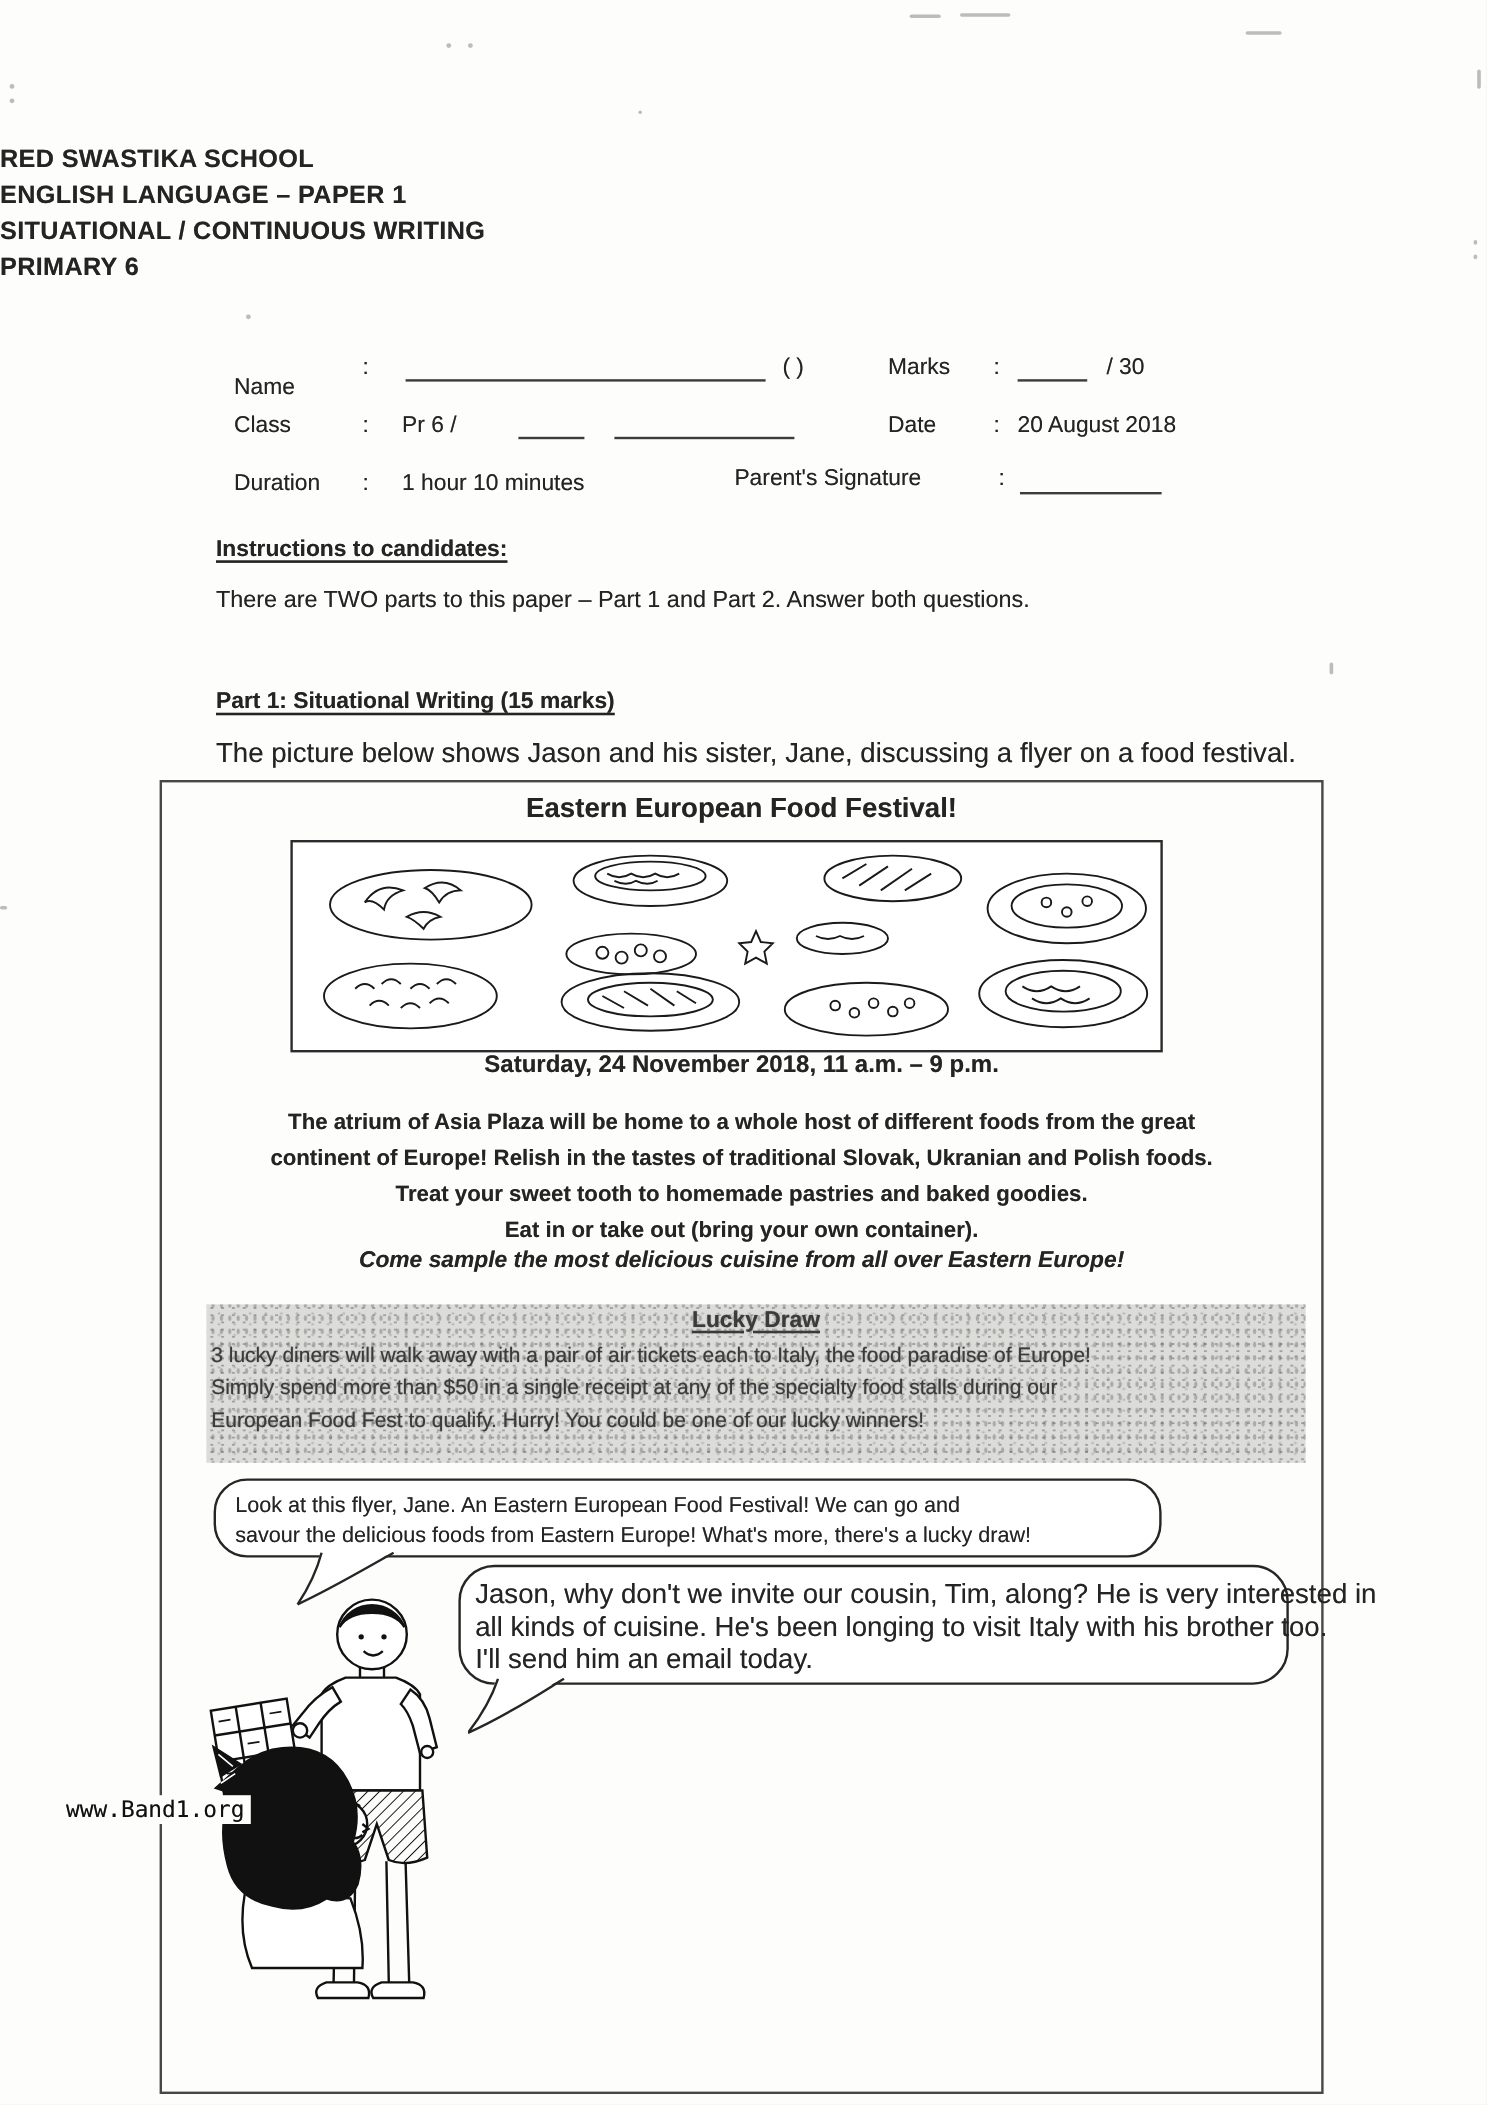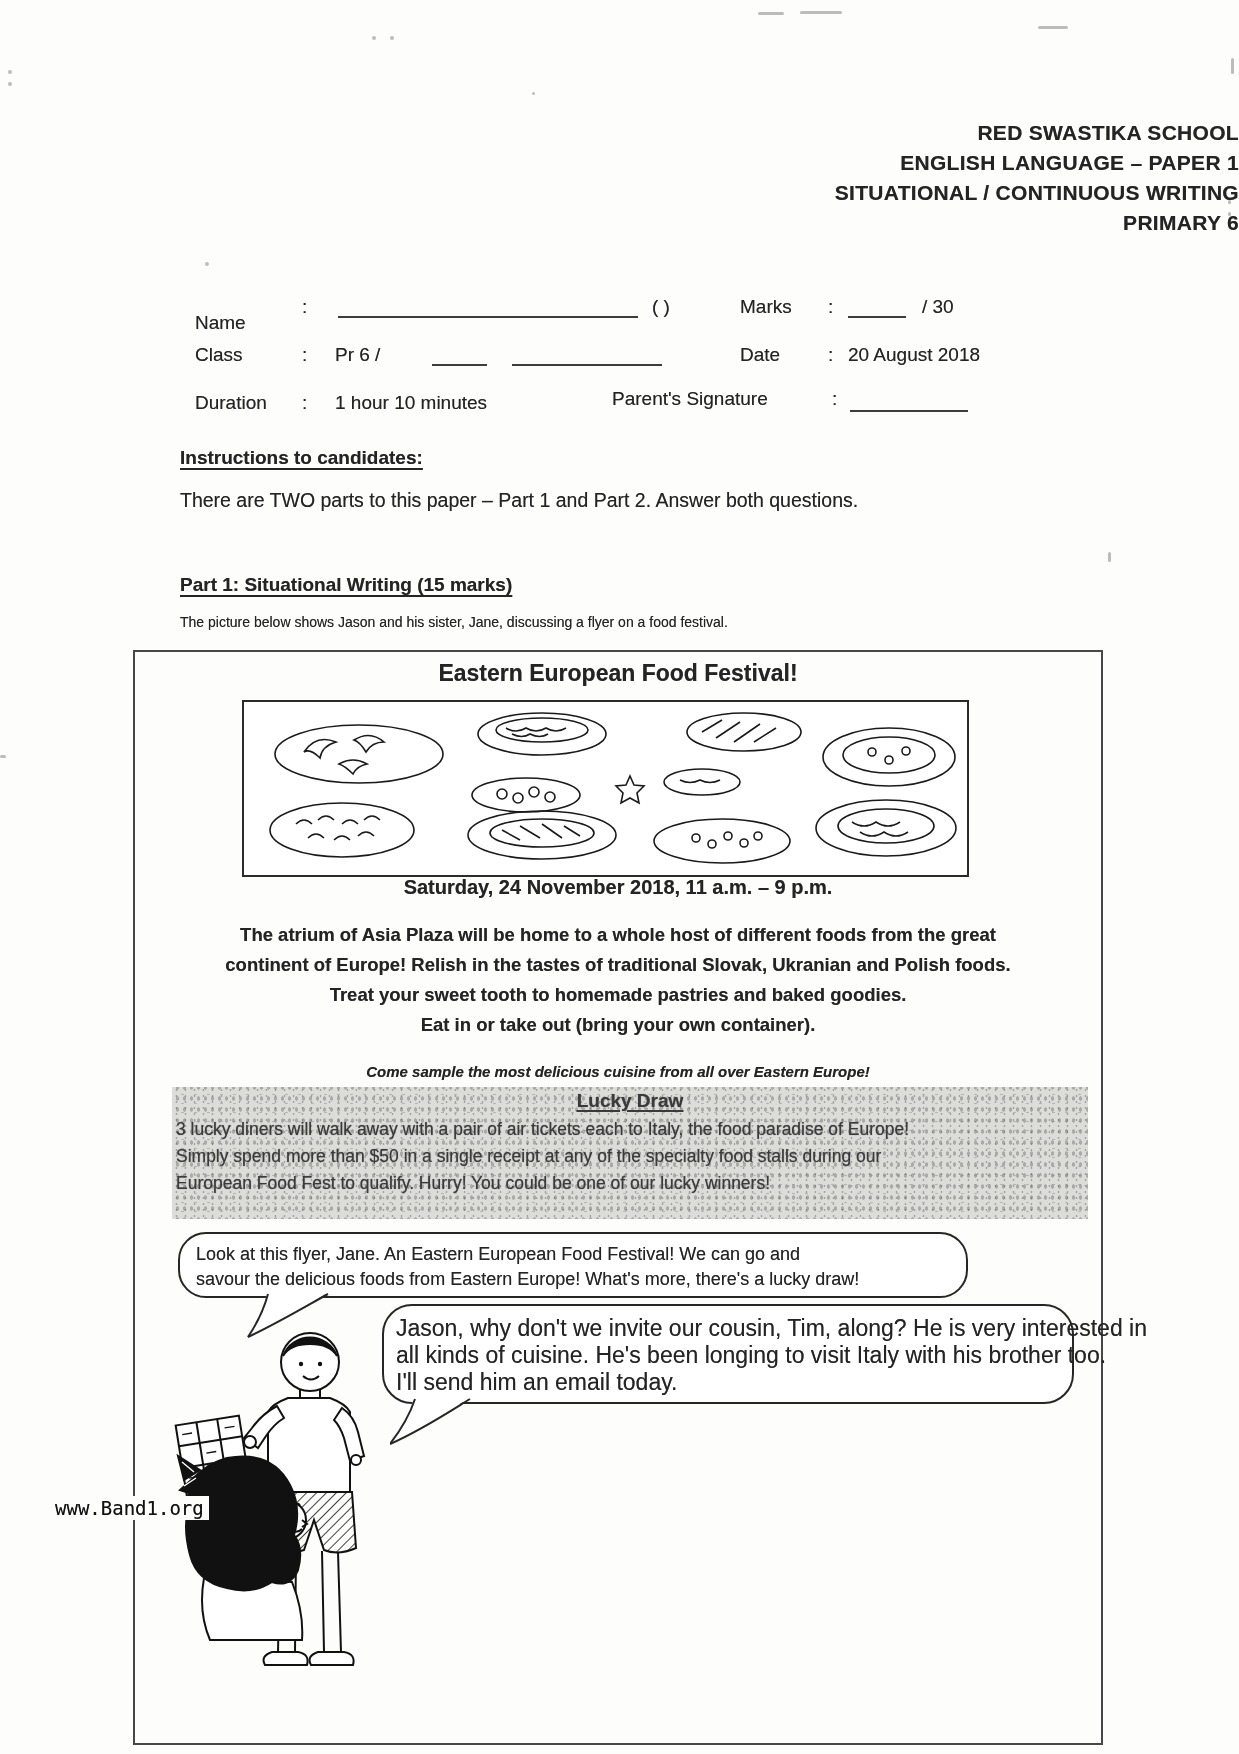--- a/index.html
+++ b/index.html
@@ -7,21 +7,21 @@
   .page {
     position:relative; width:1239px; height:1754px; margin:0 auto;
     background:#fdfdfb; overflow:hidden;
     font-family:"Liberation Sans", sans-serif; color:#242424;
     text-shadow:0 0 0.4px rgba(40,40,40,0.55);
   }
   .t { position:absolute; white-space:nowrap; font-size:19px; }
   .b { font-weight:bold; }
   .u { text-decoration:underline; text-decoration-thickness:2px; text-underline-offset:4px; }
   .blank { position:absolute; border-bottom:2px solid #3c3c3c; height:2px; }
-  .header { position:absolute; top:118px; left:0; width:100%; text-align:right;
+  .header { position:absolute; top:118px; left:0; width:100%; text-align:left;
             font-weight:bold; font-size:21px; line-height:30px; letter-spacing:.3px; }
   .picture-box { position:absolute; left:133px; top:650px; width:970px; height:1095px;
                  border:2px solid #474747; background:transparent; }
   .center-line { position:absolute; left:0; right:0; text-align:center; white-space:nowrap; }
   .food-frame { position:absolute; left:107px; top:48px; width:727px; height:177px;
                 border:2px solid #2b2b2b; background:#fff; }
   .flyer-body { position:absolute; left:0; right:0; top:268px; text-align:center;
                 font-weight:bold; font-size:18.5px; line-height:30px; }
   .lucky { position:absolute; left:37px; top:435px; width:916px; height:132px;
            background-color:#dcdcd9;
@@ -97,21 +97,21 @@
   <span class="t" style="left:302px;top:392px;">:</span>
   <span class="t" style="left:335px;top:392px;">1 hour 10 minutes</span>
   <span class="t" style="left:612px;top:388px;">Parent's Signature</span>
   <span class="t" style="left:832px;top:388px;">:</span>
   <div class="blank" style="left:850px;top:410px;width:118px;"></div>
 
   <span class="t b u" style="left:180px;top:447px;">Instructions to candidates:</span>
   <span class="t" style="left:180px;top:489px;font-size:19.5px;">There are TWO parts to this paper – Part 1 and Part 2.  Answer both questions.</span>
 
   <span class="t b u" style="left:180px;top:574px;">Part 1: Situational Writing (15 marks)</span>
-  <span class="t" style="left:180px;top:614px;font-size:14px;">The picture below shows Jason and his sister, Jane, discussing a flyer on a food festival.</span>
+  <span class="t" style="left:180px;top:614px;font-size:23px;">The picture below shows Jason and his sister, Jane, discussing a flyer on a food festival.</span>
 
   <div class="picture-box">
 
     <div class="center-line b" style="top:8px;font-size:23px;">Eastern European Food Festival!</div>
 
     <div class="food-frame">
       <svg width="723" height="173" viewBox="0 0 723 173">
         <g stroke="#1a1a1a" stroke-width="1.6" fill="none">
 
           <ellipse cx="115" cy="52" rx="84" ry="29"></ellipse>
@@ -167,21 +167,21 @@
 
     <div class="center-line b" style="top:224px;font-size:20px;">Saturday, 24 November 2018, 11 a.m. –  9 p.m.</div>
 
     <div class="flyer-body">
       <div>The atrium of Asia Plaza will be home to a whole host of different foods from the great</div>
       <div>continent of Europe! Relish in the tastes of traditional Slovak, Ukranian and Polish foods.</div>
       <div>Treat your sweet tooth to homemade pastries and baked goodies.</div>
       <div>Eat in or take out (bring your own container).</div>
     </div>
 
-    <div class="center-line b" style="top:388px;font-size:15px;font-style:italic;margin-top:23px;">Come sample the most delicious cuisine from all over Eastern Europe!</div>
+    <div class="center-line b" style="top:388px;font-size:19px;font-style:italic;">Come sample the most delicious cuisine from all over Eastern Europe!</div>
 
     <div class="lucky">
       <div class="lucky-title">Lucky Draw</div>
       <div class="lucky-lines">
         <div>3 lucky diners will walk away with a pair of air tickets each to Italy, the food paradise of Europe!</div>
         <div>Simply spend more than $50 in a single receipt at any of the specialty food stalls during our</div>
         <div>European Food Fest to qualify. Hurry! You could be one of our lucky winners!</div>
       </div>
     </div>
 

